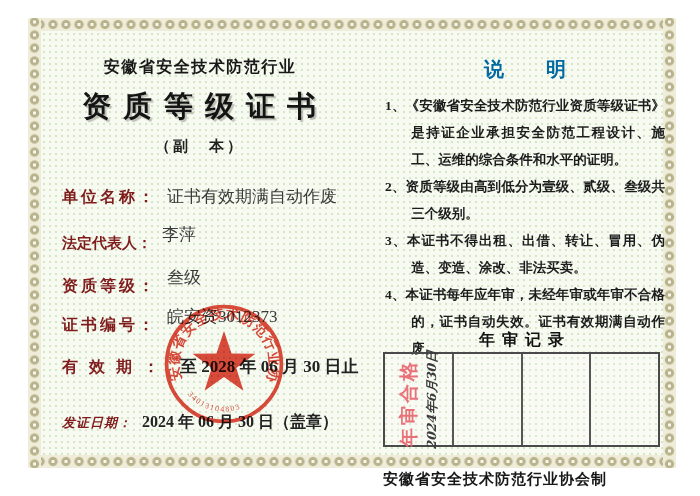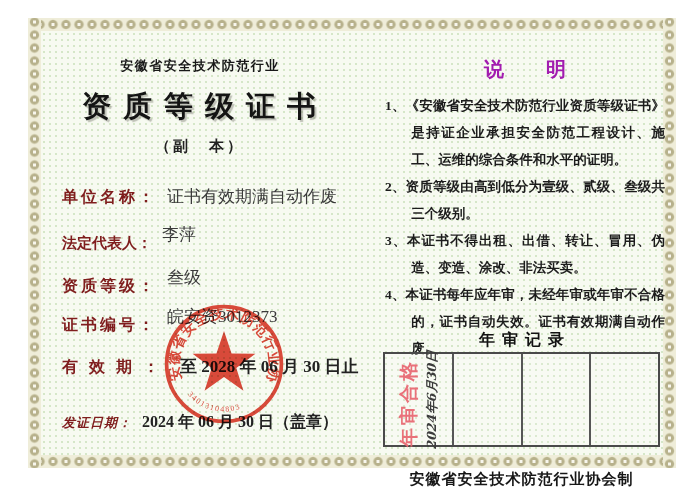--- a/index.html
+++ b/index.html
@@ -23,21 +23,21 @@
     background-size:13px 13px;background-position:center;
   }
   #border-top{left:28px;top:18px;width:648px;height:13px;}
   #border-bottom{left:28px;top:455px;width:648px;height:13px;}
   #border-left{left:28px;top:18px;width:13px;height:450px;}
   #border-right{left:663px;top:18px;width:13px;height:450px;}
 
   
   #left-pane{position:absolute;left:55px;top:45px;width:302px;height:380px;}
   .cert-industry{position:absolute;left:0;top:12px;width:290px;text-align:center;
-    font-size:13px;font-weight:700;letter-spacing:1.5px;color:#181818;}
+    font-size:16px;font-weight:700;letter-spacing:1.5px;color:#181818;}
   .cert-title{position:absolute;left:0;top:42px;width:290px;text-align:center;
     font-size:29px;font-weight:700;letter-spacing:12px;padding-left:10px;box-sizing:border-box;
     color:#141414;text-shadow:2px 2px 1px rgba(125,125,112,.45);}
   .cert-copy{position:absolute;left:0;top:92px;width:290px;text-align:center;
     font-size:15px;font-weight:700;letter-spacing:3px;color:#222;}
 
   .field{position:absolute;left:7px;white-space:nowrap;}
   .field .lbl{font-weight:700;color:#7f1d1d;font-size:16px;display:inline-block;}
   .field .val{font-size:17px;color:#3a3a3a;display:inline-block;margin-left:6px;}
   .ls1{letter-spacing:3px;}      
@@ -54,40 +54,40 @@
   #field-row-6 .lbl{font-size:13px;letter-spacing:1px;font-style:italic;margin-top:16px;}
   #field-row-6 .val{font-weight:600;color:#222;font-size:16px;}
 
   
   #seal{position:absolute;left:163px;top:303px;width:122px;height:122px;
     mix-blend-mode:multiply;opacity:.92;pointer-events:none;}
 
   
   #notes-pane{position:absolute;left:385px;top:56px;width:280px;}
   .notes-title{text-align:center;font-size:20px;font-weight:700;letter-spacing:42px;
-    padding-left:42px;color:#a21caf;margin:0 0 9px 0;}
+    padding-left:42px;color:#0369a1;margin:0 0 9px 0;}
   .note-item{margin:0;padding-left:1.95em;text-indent:-1.95em;
     font-size:13.5px;font-weight:700;line-height:27px;text-align:justify;color:#1c1c1c;}
 
   .review-title{position:absolute;left:383px;top:330px;width:277px;text-align:center;
     font-size:16px;font-weight:700;letter-spacing:7px;padding-left:7px;box-sizing:border-box;color:#121212;}
   #review-table{position:absolute;left:383px;top:352px;width:277px;height:95px;
     display:flex;border:2px solid #4a4a4a;background:rgba(255,255,255,.15);box-sizing:border-box;}
   .review-cell{flex:1;border-right:2px solid #565656;position:relative;}
   .review-cell:last-child{border-right:none;}
   .stamp-pass{position:absolute;left:-24px;top:50%;margin-top:-10px;width:95px;
     transform:rotate(-90deg);transform-origin:50% 50%;
     text-align:center;font-size:19px;font-weight:700;letter-spacing:3px;
     color:rgba(232,105,115,.95);white-space:nowrap;}
   .stamp-date{position:absolute;left:-5px;top:50%;margin-top:-9px;width:105px;
     transform:rotate(-90deg) skewX(-6deg);transform-origin:50% 50%;
     text-align:center;font-size:12.5px;font-style:italic;font-weight:600;
     color:#3b3b3b;white-space:nowrap;font-family:"DejaVu Serif",serif;}
 
-  #footer-issuer{position:absolute;left:383px;top:470px;width:277px;text-align:center;
+  #footer-issuer{position:absolute;left:383px;top:470px;width:277px;
     font-size:15px;font-weight:700;letter-spacing:1px;color:#171717;}
 </style>
 </head>
 <body>
 
 <div id="page">
 
   <div id="paper"></div>
   <div id="border-top" class="bstrip"></div>
   <div id="border-bottom" class="bstrip"></div>

